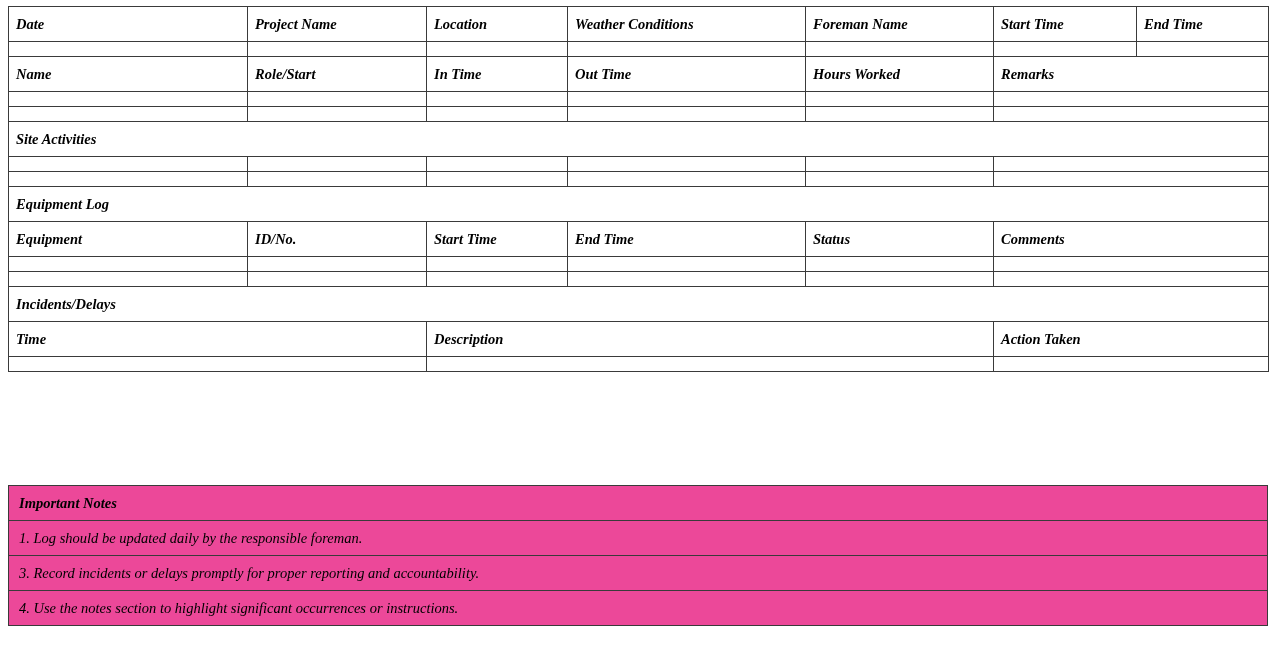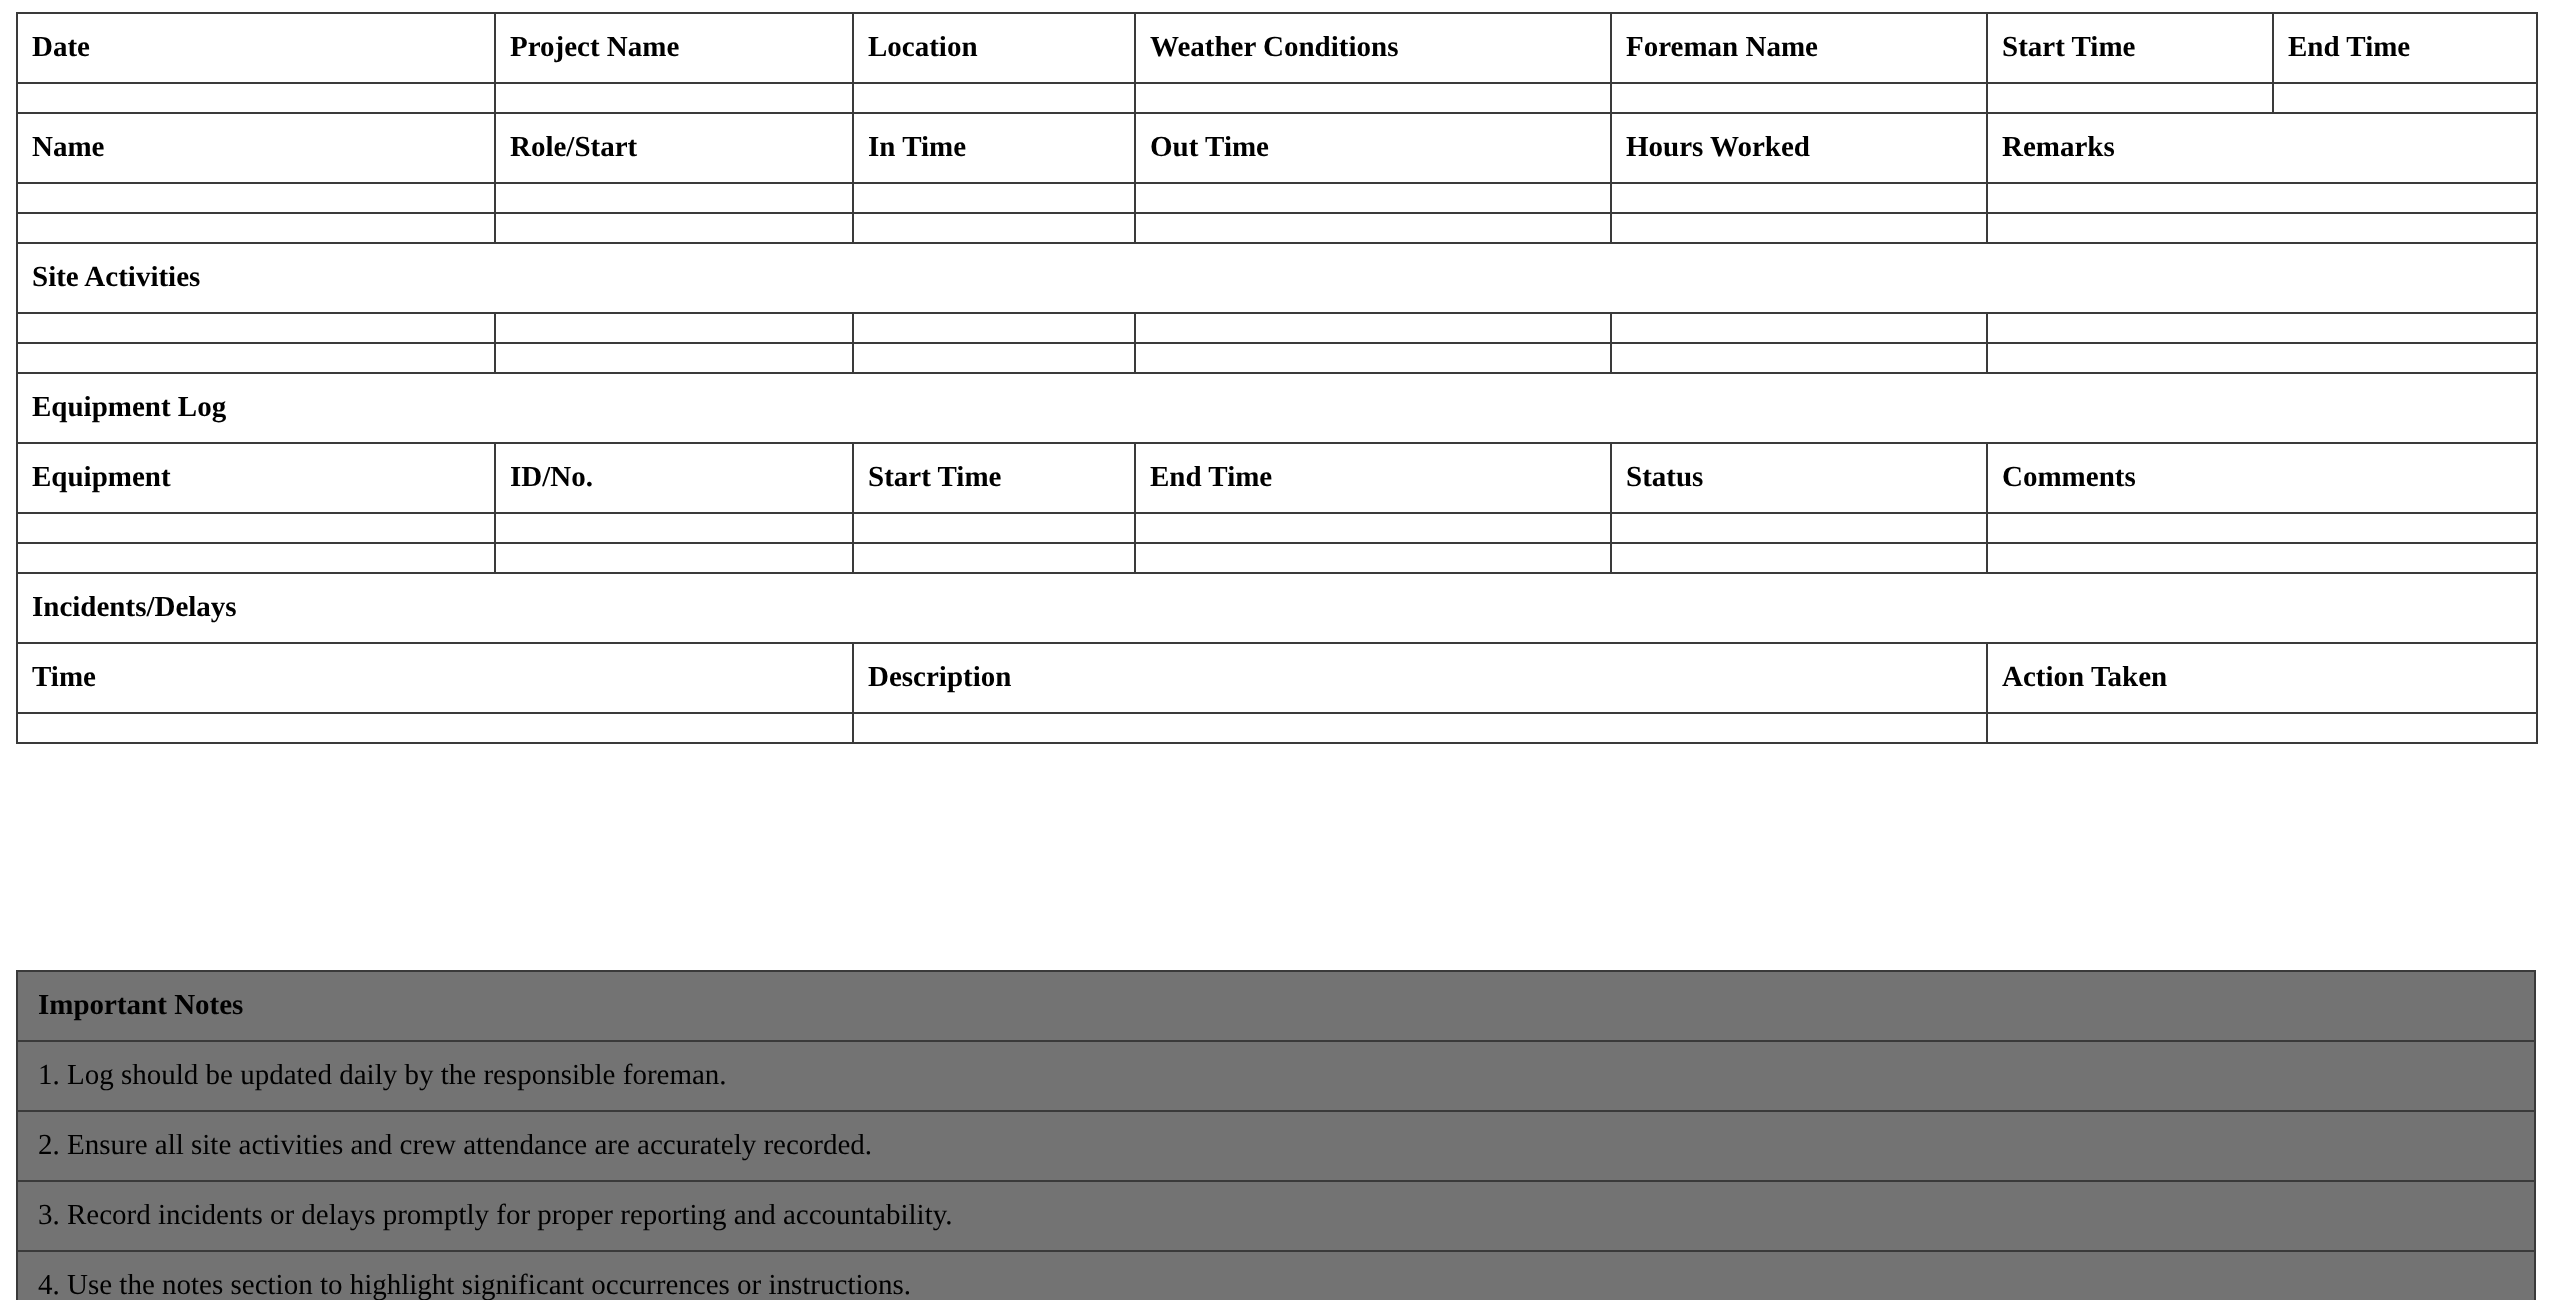--- a/index.html
+++ b/index.html
@@ -21,20 +21,21 @@
     width: 1278px;
     height: 650px;
     box-sizing: border-box;
   }
 
   .sheet {
     position: absolute;
     left: 8px;
     width: 1260px;
     box-sizing: border-box;
+    font-style: italic;
   }
 
   #main-sheet { top: 6px; }
   #notes-sheet { top: 485px; }
 
   table.grid {
     width: 100%;
     border-collapse: collapse;
     table-layout: fixed;
     border: 1px solid #2b2b2b;
@@ -73,21 +74,21 @@
     width: 100%;
     border-collapse: collapse;
     table-layout: fixed;
     border: 1px solid #2b2b2b;
   }
   table.notes td {
     border: 1px solid #3a3a3a;
     padding: 0 10px;
     height: 34px;
     font-size: 14.5px;
-    background: #737373;
+    background: #ec4899;
     vertical-align: middle;
     white-space: nowrap;
     overflow: hidden;
   }
   table.notes td.notes-title {
     font-weight: bold;
   }
 </style>
 </head>
 <body>
@@ -222,23 +223,20 @@
   <div class="sheet" id="notes-sheet">
     <table class="notes">
       <tbody>
         <tr>
           <td class="notes-title">Important Notes</td>
         </tr>
         <tr>
           <td>1. Log should be updated daily by the responsible foreman.</td>
         </tr>
         <tr>
-          <td>2. Ensure all site activities and crew attendance are accurately recorded.</td>
-        </tr>
-        <tr>
           <td>3. Record incidents or delays promptly for proper reporting and accountability.</td>
         </tr>
         <tr>
           <td>4. Use the notes section to highlight significant occurrences or instructions.</td>
         </tr>
       </tbody>
     </table>
   </div>
 
 </div>

